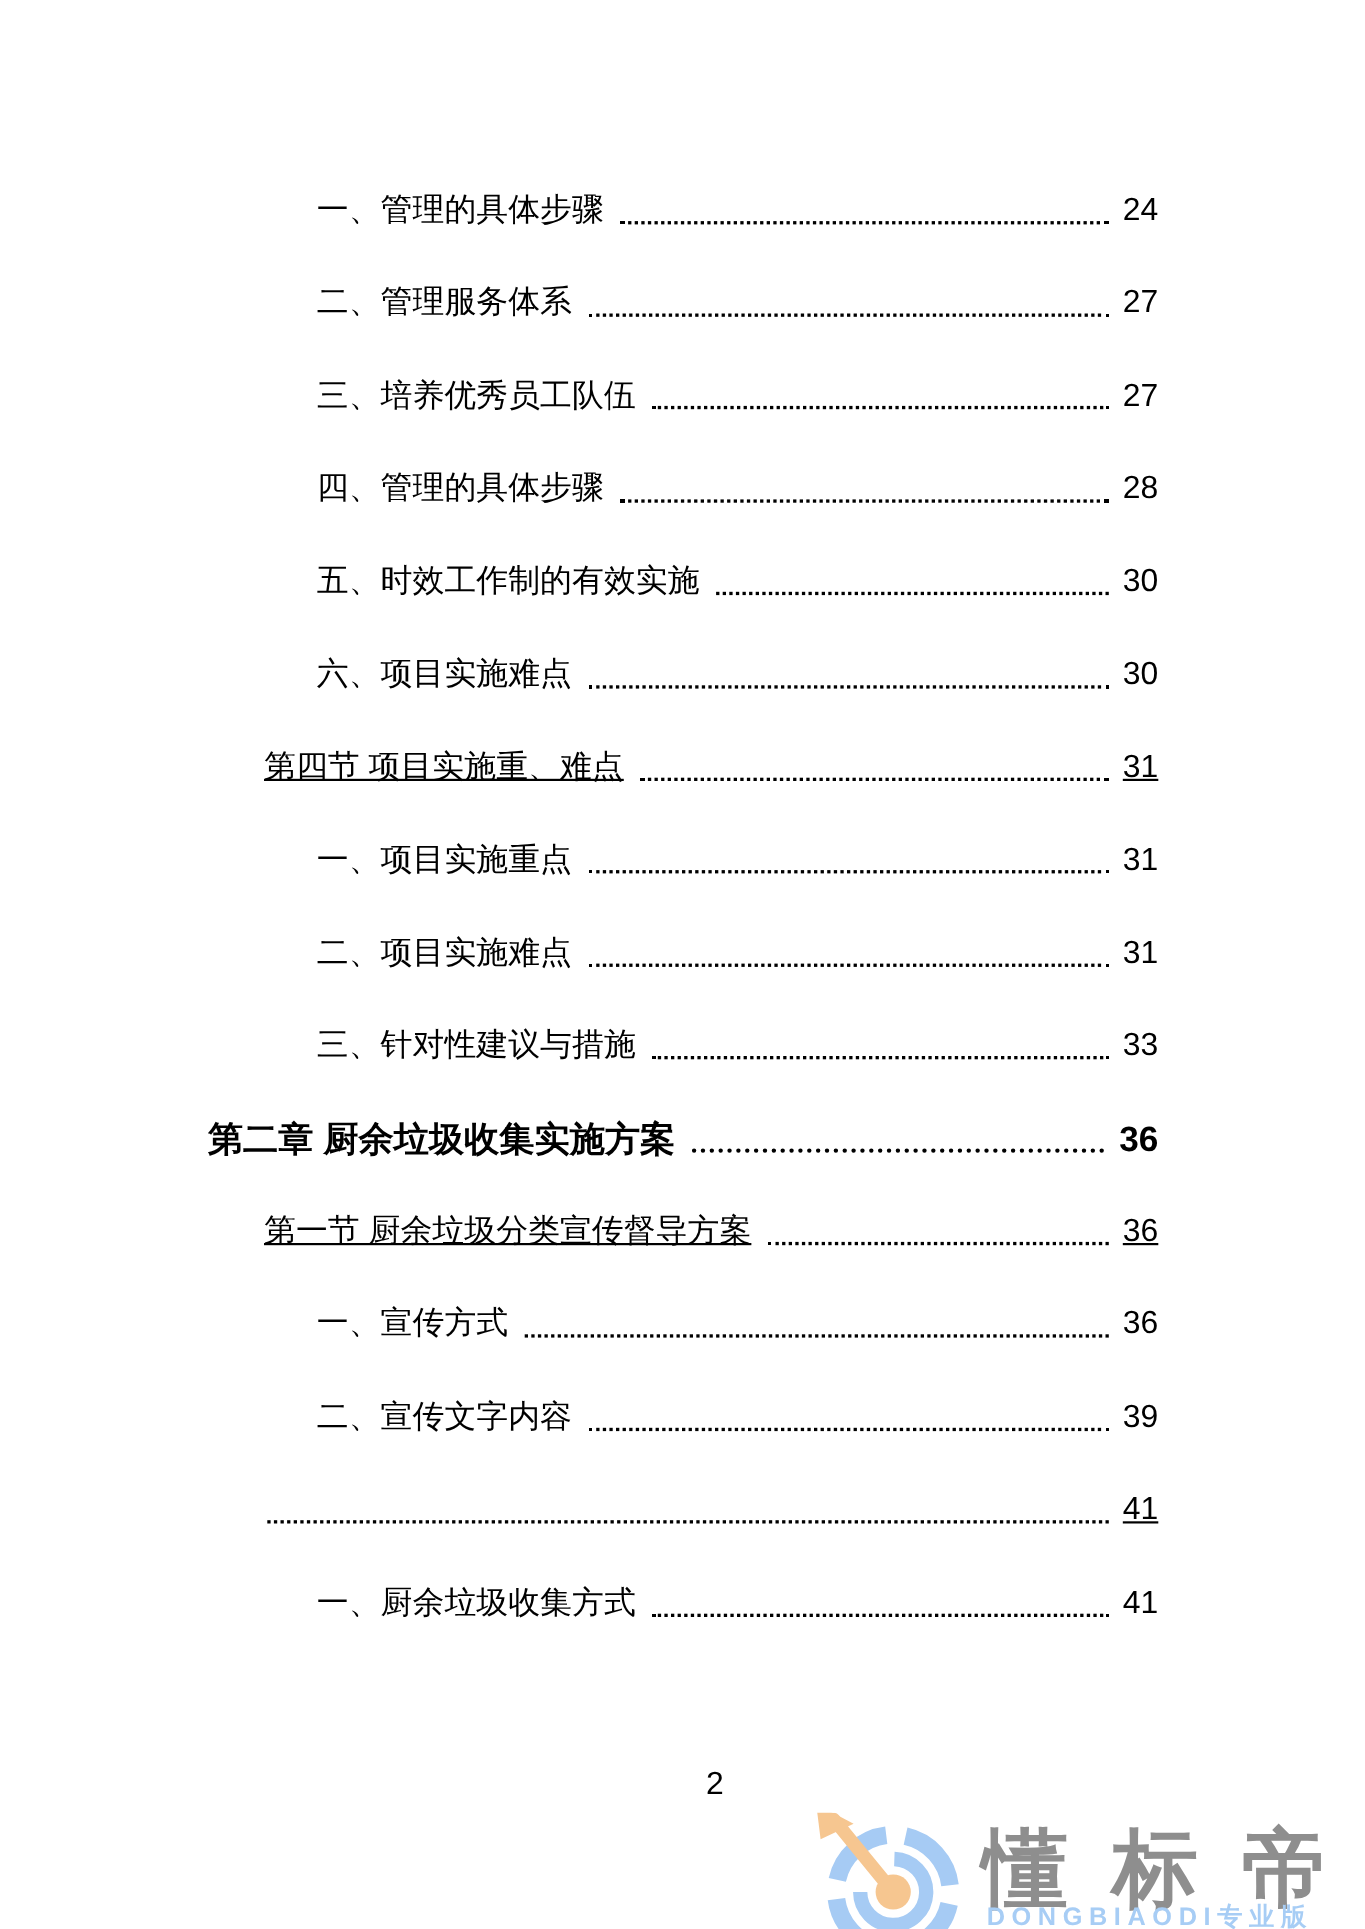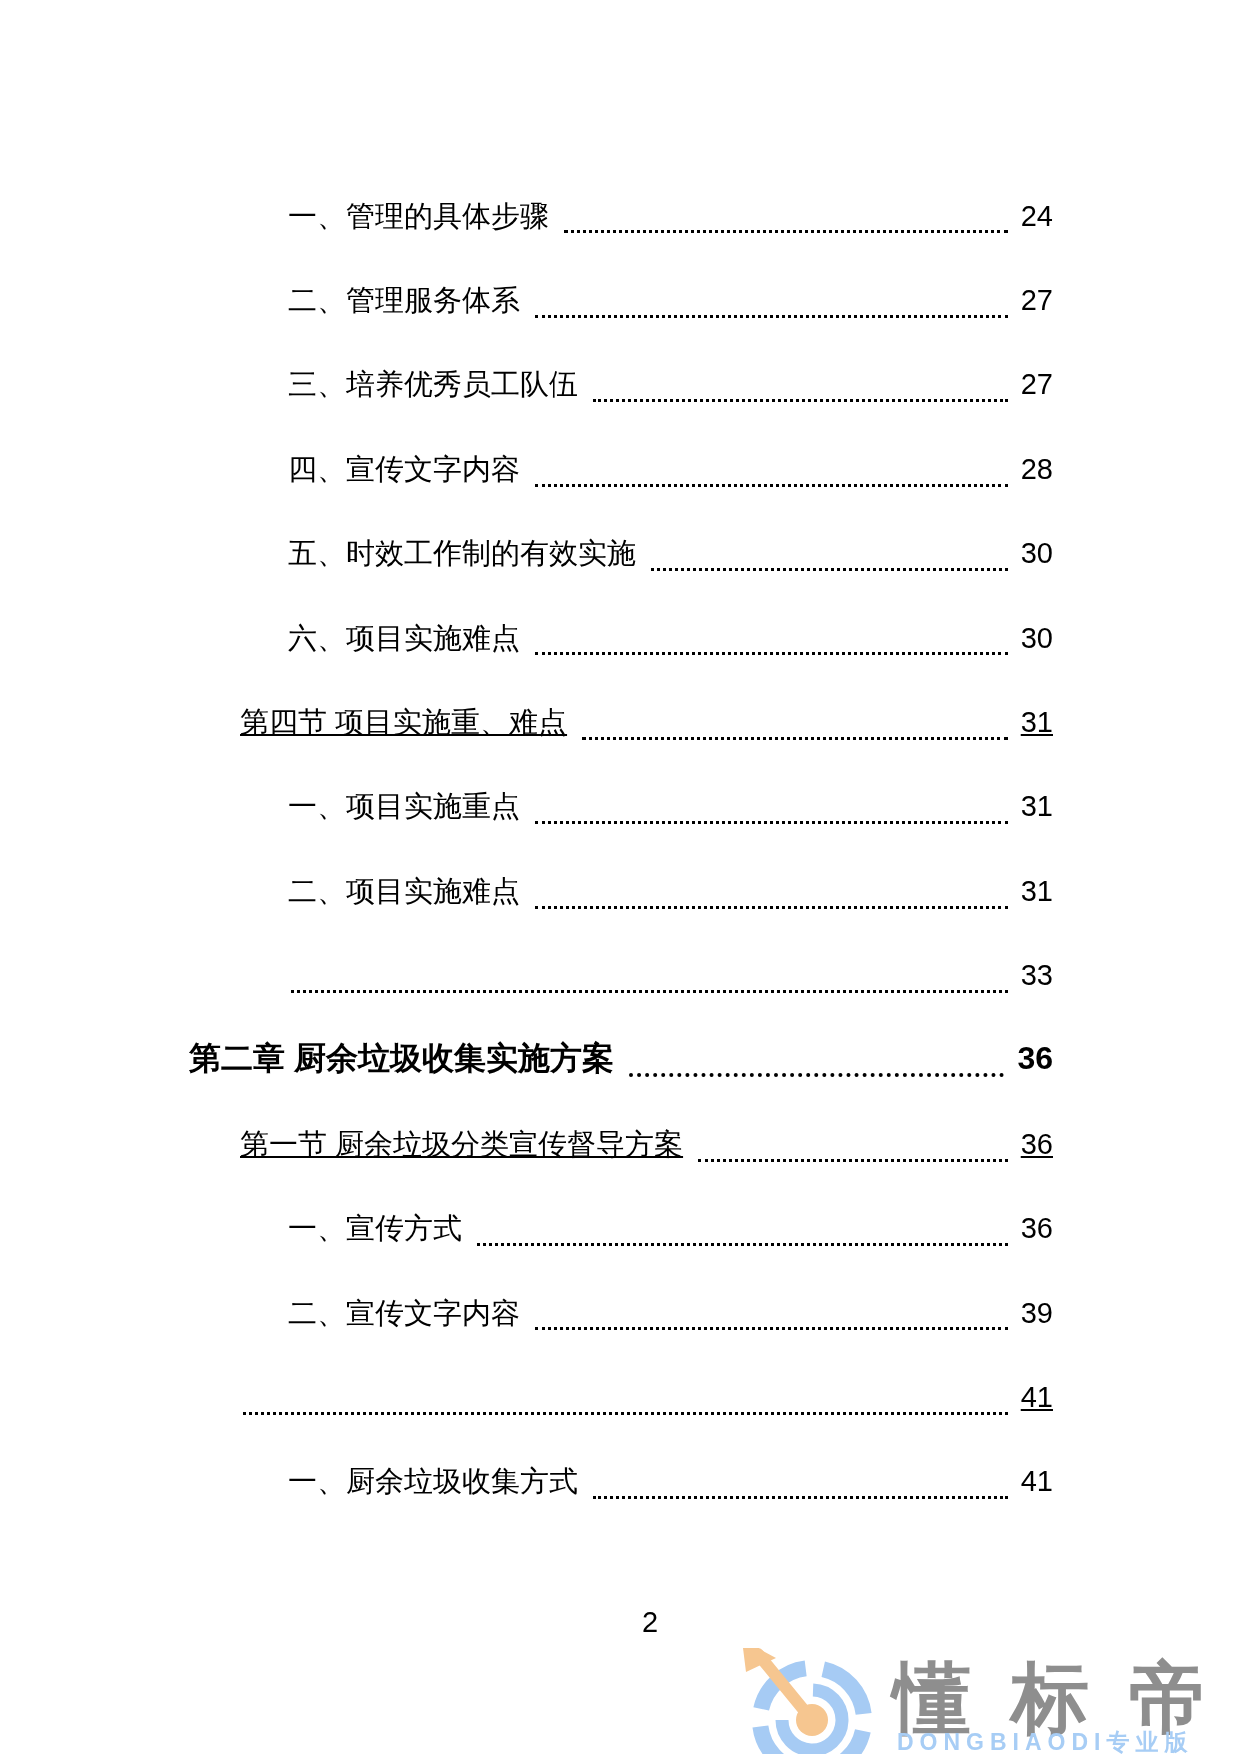--- a/index.html
+++ b/index.html
@@ -6,21 +6,21 @@
   .page{
     position:relative;
     width:1241px;height:1754px;
     background:#ffffff;
     overflow:hidden;
     font-family:"Liberation Sans",sans-serif;
     color:#000;
   }
   .toc{position:absolute;left:189px;top:149px;width:864px;}
   .toc-row{
-    display:flex;align-items:flex-end;
+    display:flex;align-items:center;
     height:84.4px;
     font-size:29px;
     line-height:1.2;
     white-space:nowrap;
     gap:12px;
   }
   .toc-row.section{padding-left:51px;text-decoration:underline;}
   .toc-row.item{padding-left:99px;}
   .toc-row.chapter{font-weight:bold;font-size:32px;}
   .lbl{flex:0 0 auto;}
@@ -64,21 +64,21 @@
       <span class="lbl">二、管理服务体系</span>
       <span class="leader"></span>
       <span class="pg">27</span>
     </div>
       <div class="toc-row item">
       <span class="lbl">三、培养优秀员工队伍</span>
       <span class="leader"></span>
       <span class="pg">27</span>
     </div>
       <div class="toc-row item">
-      <span class="lbl">四、宣传文字内容</span>
+      <span class="lbl">四、管理的具体步骤</span>
       <span class="leader"></span>
       <span class="pg">28</span>
     </div>
       <div class="toc-row item">
       <span class="lbl">五、时效工作制的有效实施</span>
       <span class="leader"></span>
       <span class="pg">30</span>
     </div>
       <div class="toc-row item">
       <span class="lbl">六、项目实施难点</span>
@@ -94,20 +94,21 @@
       <span class="lbl">一、项目实施重点</span>
       <span class="leader"></span>
       <span class="pg">31</span>
     </div>
       <div class="toc-row item">
       <span class="lbl">二、项目实施难点</span>
       <span class="leader"></span>
       <span class="pg">31</span>
     </div>
       <div class="toc-row item">
+      <span class="lbl">三、针对性建议与措施</span>
       <span class="leader"></span>
       <span class="pg">33</span>
     </div>
       <div class="toc-row chapter">
       <span class="lbl">第二章 厨余垃圾收集实施方案</span>
       <span class="leader"></span>
       <span class="pg">36</span>
     </div>
       <div class="toc-row section">
       <span class="lbl">第一节 厨余垃圾分类宣传督导方案</span>

